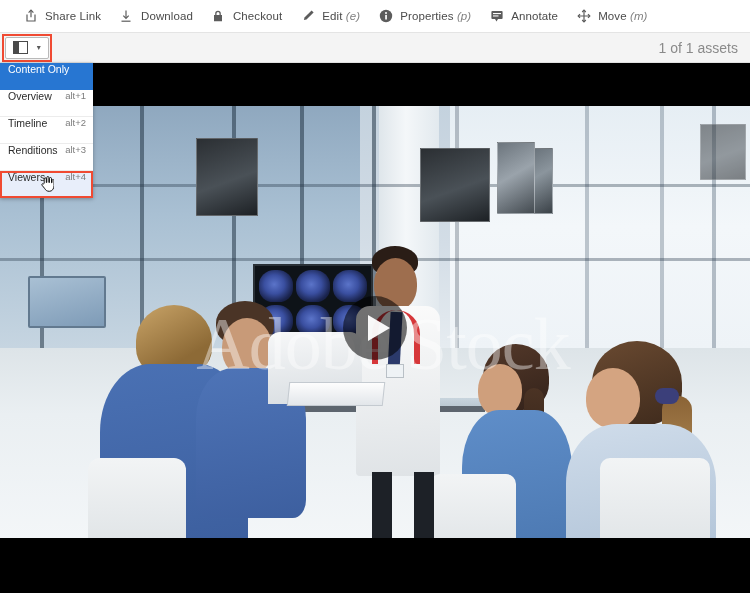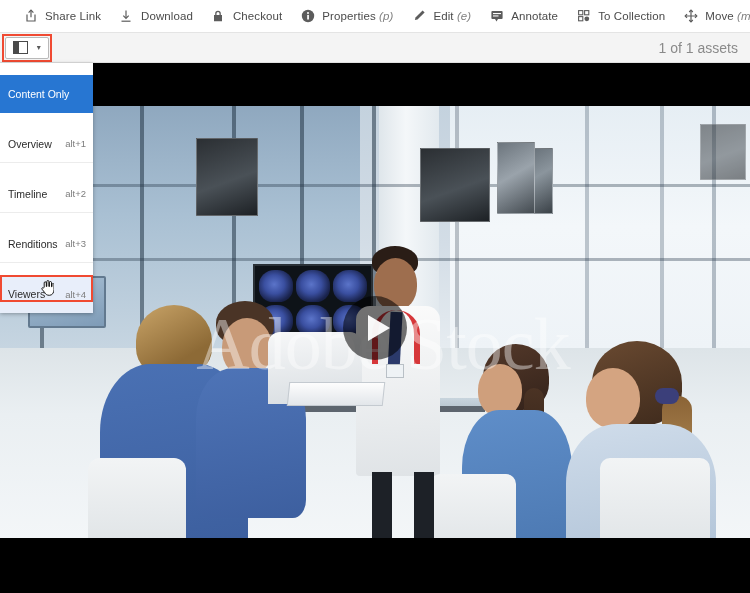--- a/index.html
+++ b/index.html
@@ -108,28 +108,27 @@
     position: absolute;
     left: 0; top: 63px;
     width: 93px;
     background: #ffffff;
     box-shadow: 0 1px 4px rgba(0,0,0,.30);
     z-index: 40;
     padding: 0;
   }
   .menu-item {
     position: relative;
-    height: 38px;
-    display: flex; align-items: center;
+    height: 27px;
+    display: flex; 
     padding: 0 7px 0 8px;
     font-size: 10.5px;
     color: #2b2b2b;
     cursor: pointer;
     border-bottom: 1px solid #ececec;
-    margin-top: 12px;
   }
   .menu-item:last-child { border-bottom: none; }
   .menu-item .mi-label { flex: 1; }
   .menu-item .mi-key {
     font-size: 9.5px;
     color: #7d7d7d;
     margin-left: 6px;
   }
   .menu-item.selected {
     background: #2776d2;
@@ -317,66 +316,55 @@
         <svg width="14" height="14" viewBox="0 0 14 14" fill="currentColor">
           <path d="M4.2 6V4.5a2.8 2.8 0 0 1 5.6 0V6H11v6.2H3V6h1.2zm1.3 0h3V4.5a1.5 1.5 0 0 0-3 0V6z"></path>
         </svg>
       </span>
       <span class="tb-label">Checkout</span>
     </div>
 
     <div class="tb-item">
       <span class="tb-ico">
         <svg width="14" height="14" viewBox="0 0 14 14" fill="currentColor">
+          <path d="M10.6 1.4l2 2-7.1 7.1-2.6.6.6-2.6z"></path>
+        </svg>
+      </span>
+      <span class="tb-label">
+        <span>Edit</span>
+        <span class="tb-hint">(e)</span>
+      </span>
+    </div>
+
+    <div class="tb-item">
+      <span class="tb-ico">
+        <svg width="14" height="14" viewBox="0 0 14 14" fill="currentColor">
           <circle cx="7" cy="7" r="6.2"></circle>
             <circle cx="7" cy="4.1" r="1" fill="#fff"></circle>
           <rect x="6.2" y="5.9" width="1.7" height="4.6" fill="#fff"></rect>
         </svg>
       </span>
       <span class="tb-label">
         <span>Properties</span>
         <span class="tb-hint">(p)</span>
-      </span>
-    </div>
-
-    <div class="tb-item">
-      <span class="tb-ico">
-        <svg width="14" height="14" viewBox="0 0 14 14" fill="currentColor">
-          <path d="M10.6 1.4l2 2-7.1 7.1-2.6.6.6-2.6z"></path>
-        </svg>
-      </span>
-      <span class="tb-label">
-        <span>Edit</span>
-        <span class="tb-hint">(e)</span>
       </span>
     </div>
 
     <div class="tb-item">
       <span class="tb-ico">
         <svg width="14" height="14" viewBox="0 0 14 14" fill="currentColor">
           <rect x="1.4" y="2" width="11.2" height="8" rx="1"></rect>
           <path d="M5 10h3l-1.5 2.4z"></path>
           <rect x="3" y="4" width="8" height="1.1" fill="#fff"></rect>
           <rect x="3" y="6.4" width="5.5" height="1.1" fill="#fff"></rect>
         </svg>
       </span>
       <span class="tb-label">Annotate</span>
     </div>
 
-    <div class="tb-item">
-      <span class="tb-ico">
-        <svg width="14" height="14" viewBox="0 0 14 14" fill="none" stroke="currentColor" stroke-width="1.1">
-          <rect x="1.6" y="1.6" width="4.2" height="4.2"></rect>
-          <rect x="7.6" y="1.6" width="4.2" height="4.2"></rect>
-          <rect x="1.6" y="7.6" width="4.2" height="4.2"></rect>
-          <circle cx="9.8" cy="9.8" r="2.4" fill="currentColor" stroke="none"></circle>
-        </svg>
-      </span>
-      <span class="tb-label">To Collection</span>
-    </div>
 
     <div class="tb-item">
       <span class="tb-ico">
         <svg width="14" height="14" viewBox="0 0 14 14" fill="none" stroke="currentColor" stroke-width="1.2">
           <path d="M7 1.2v11.6M1.2 7h11.6"></path>
           <path d="M5.2 3L7 1.2 8.8 3M5.2 11L7 12.8 8.8 11M3 5.2L1.2 7 3 8.8M11 5.2L12.8 7 11 8.8"></path>
         </svg>
       </span>
       <span class="tb-label">
         <span>Move</span>

